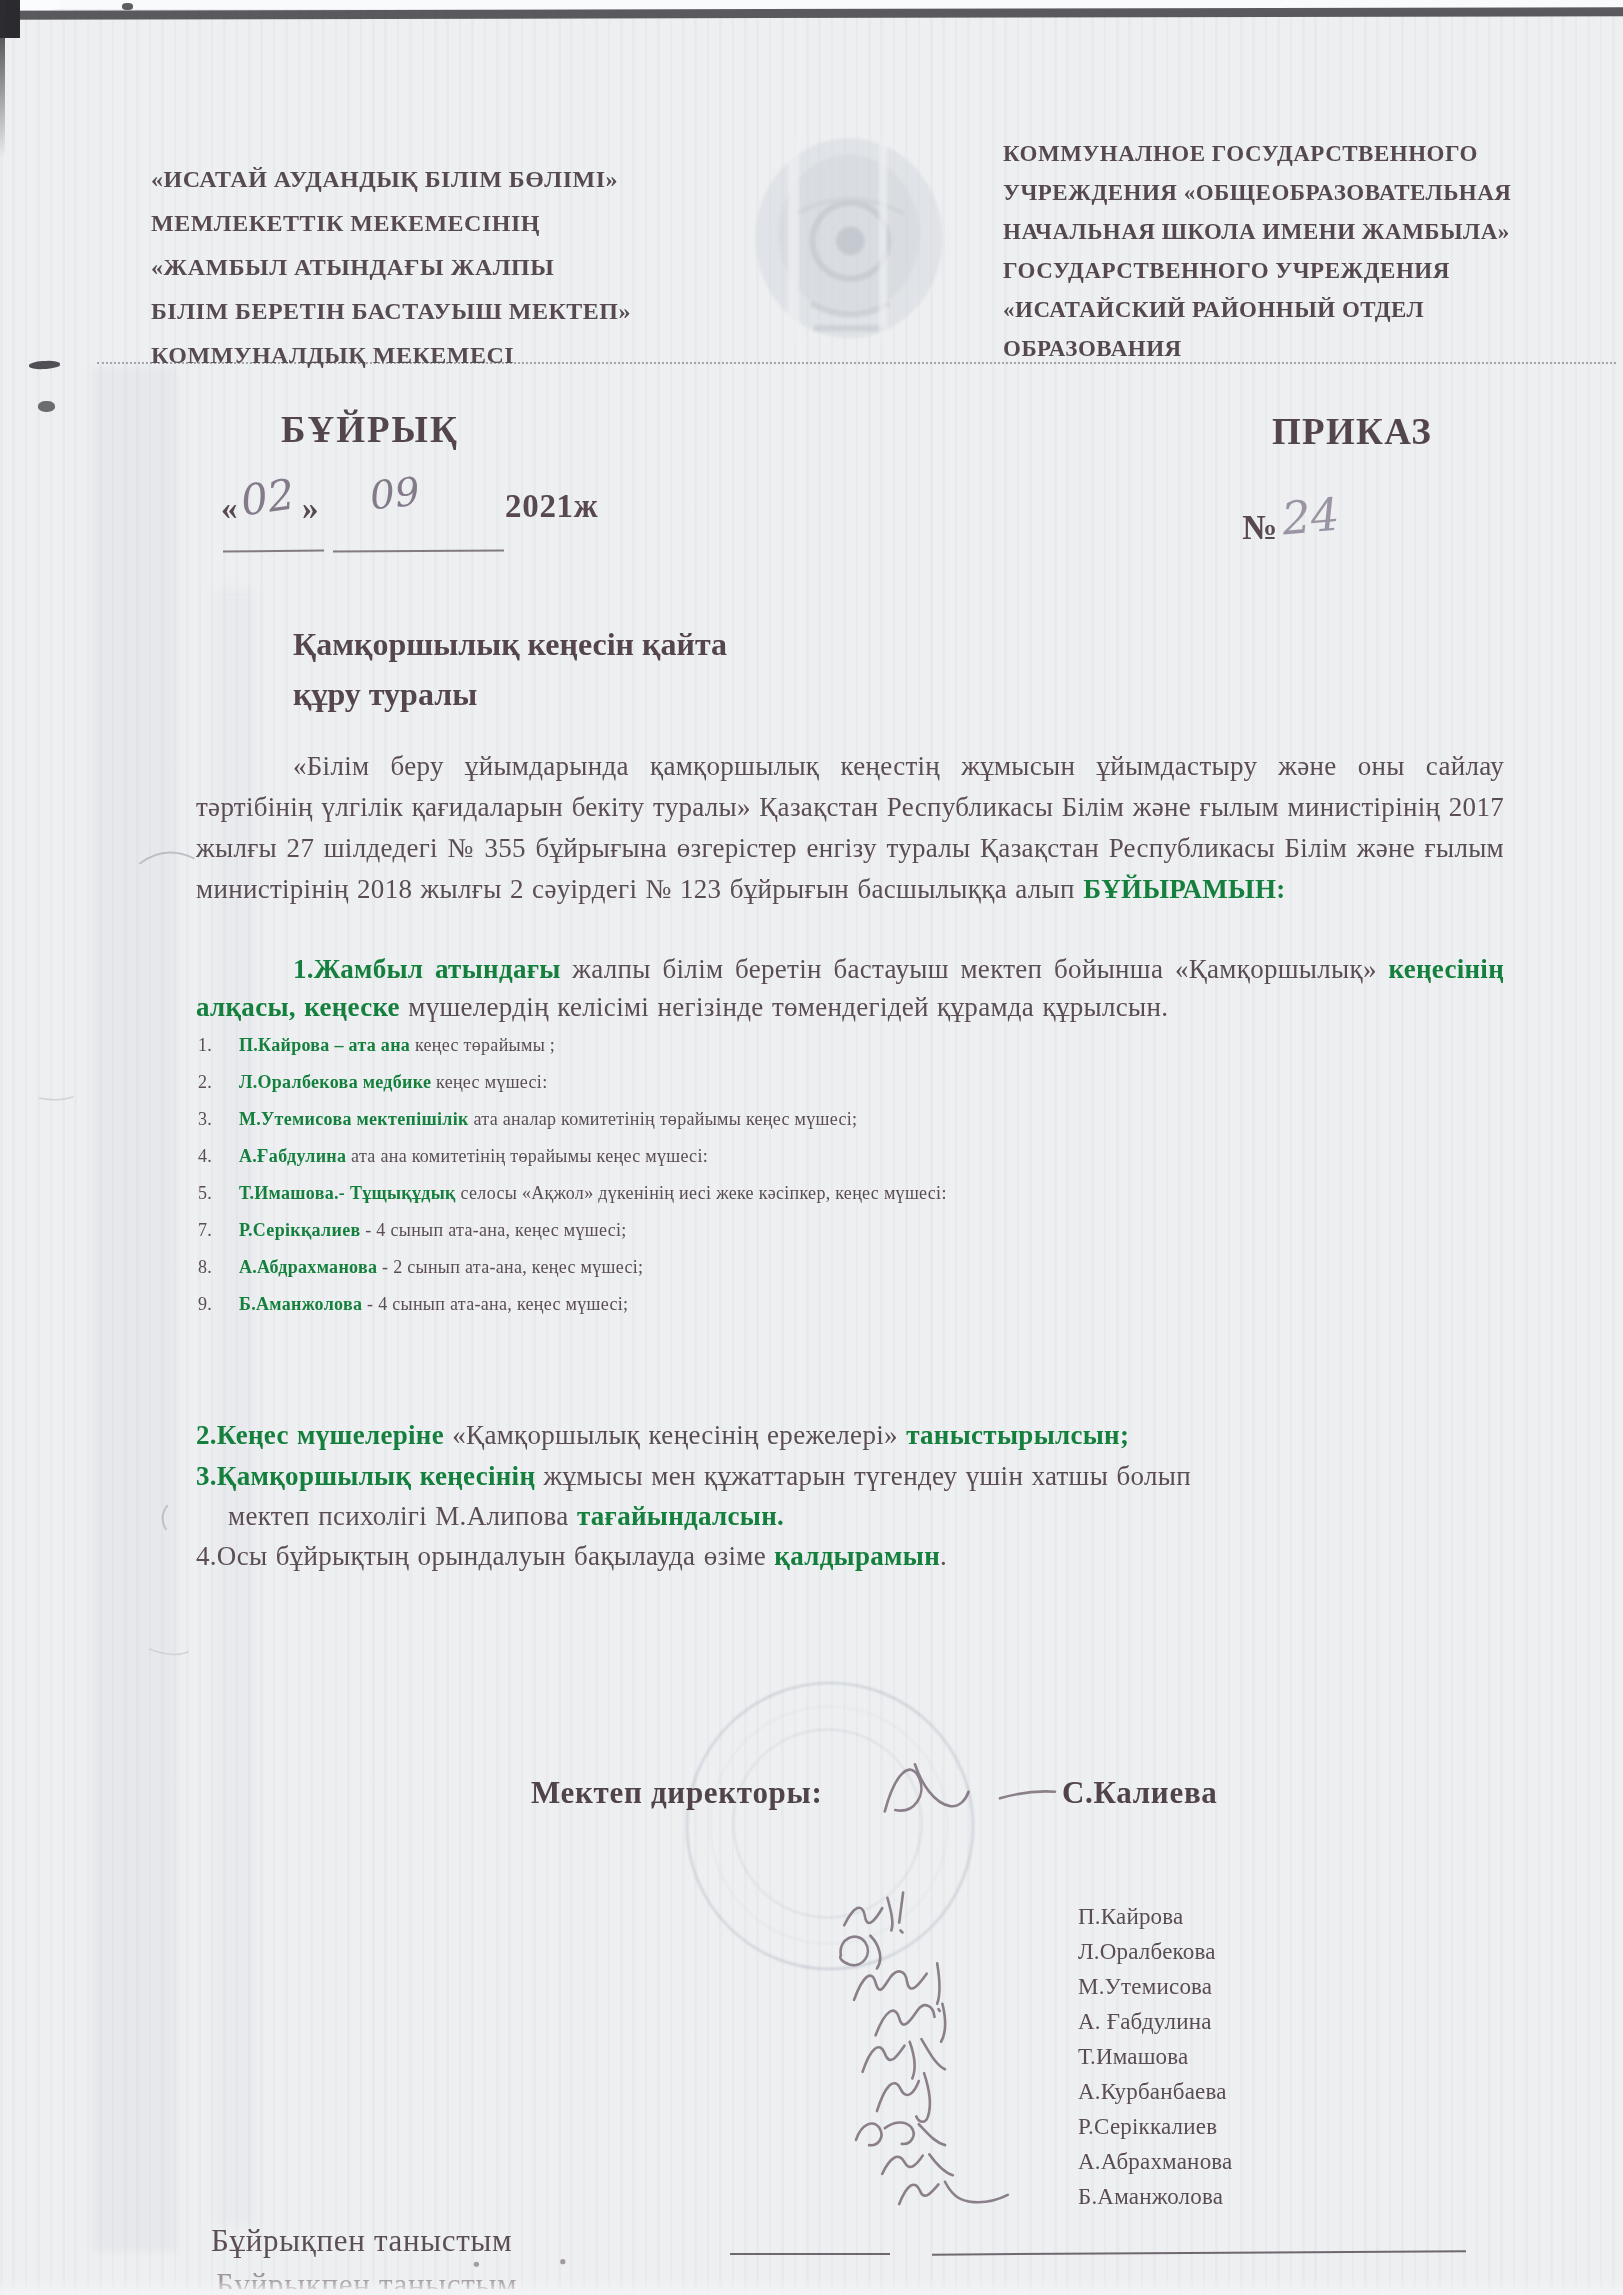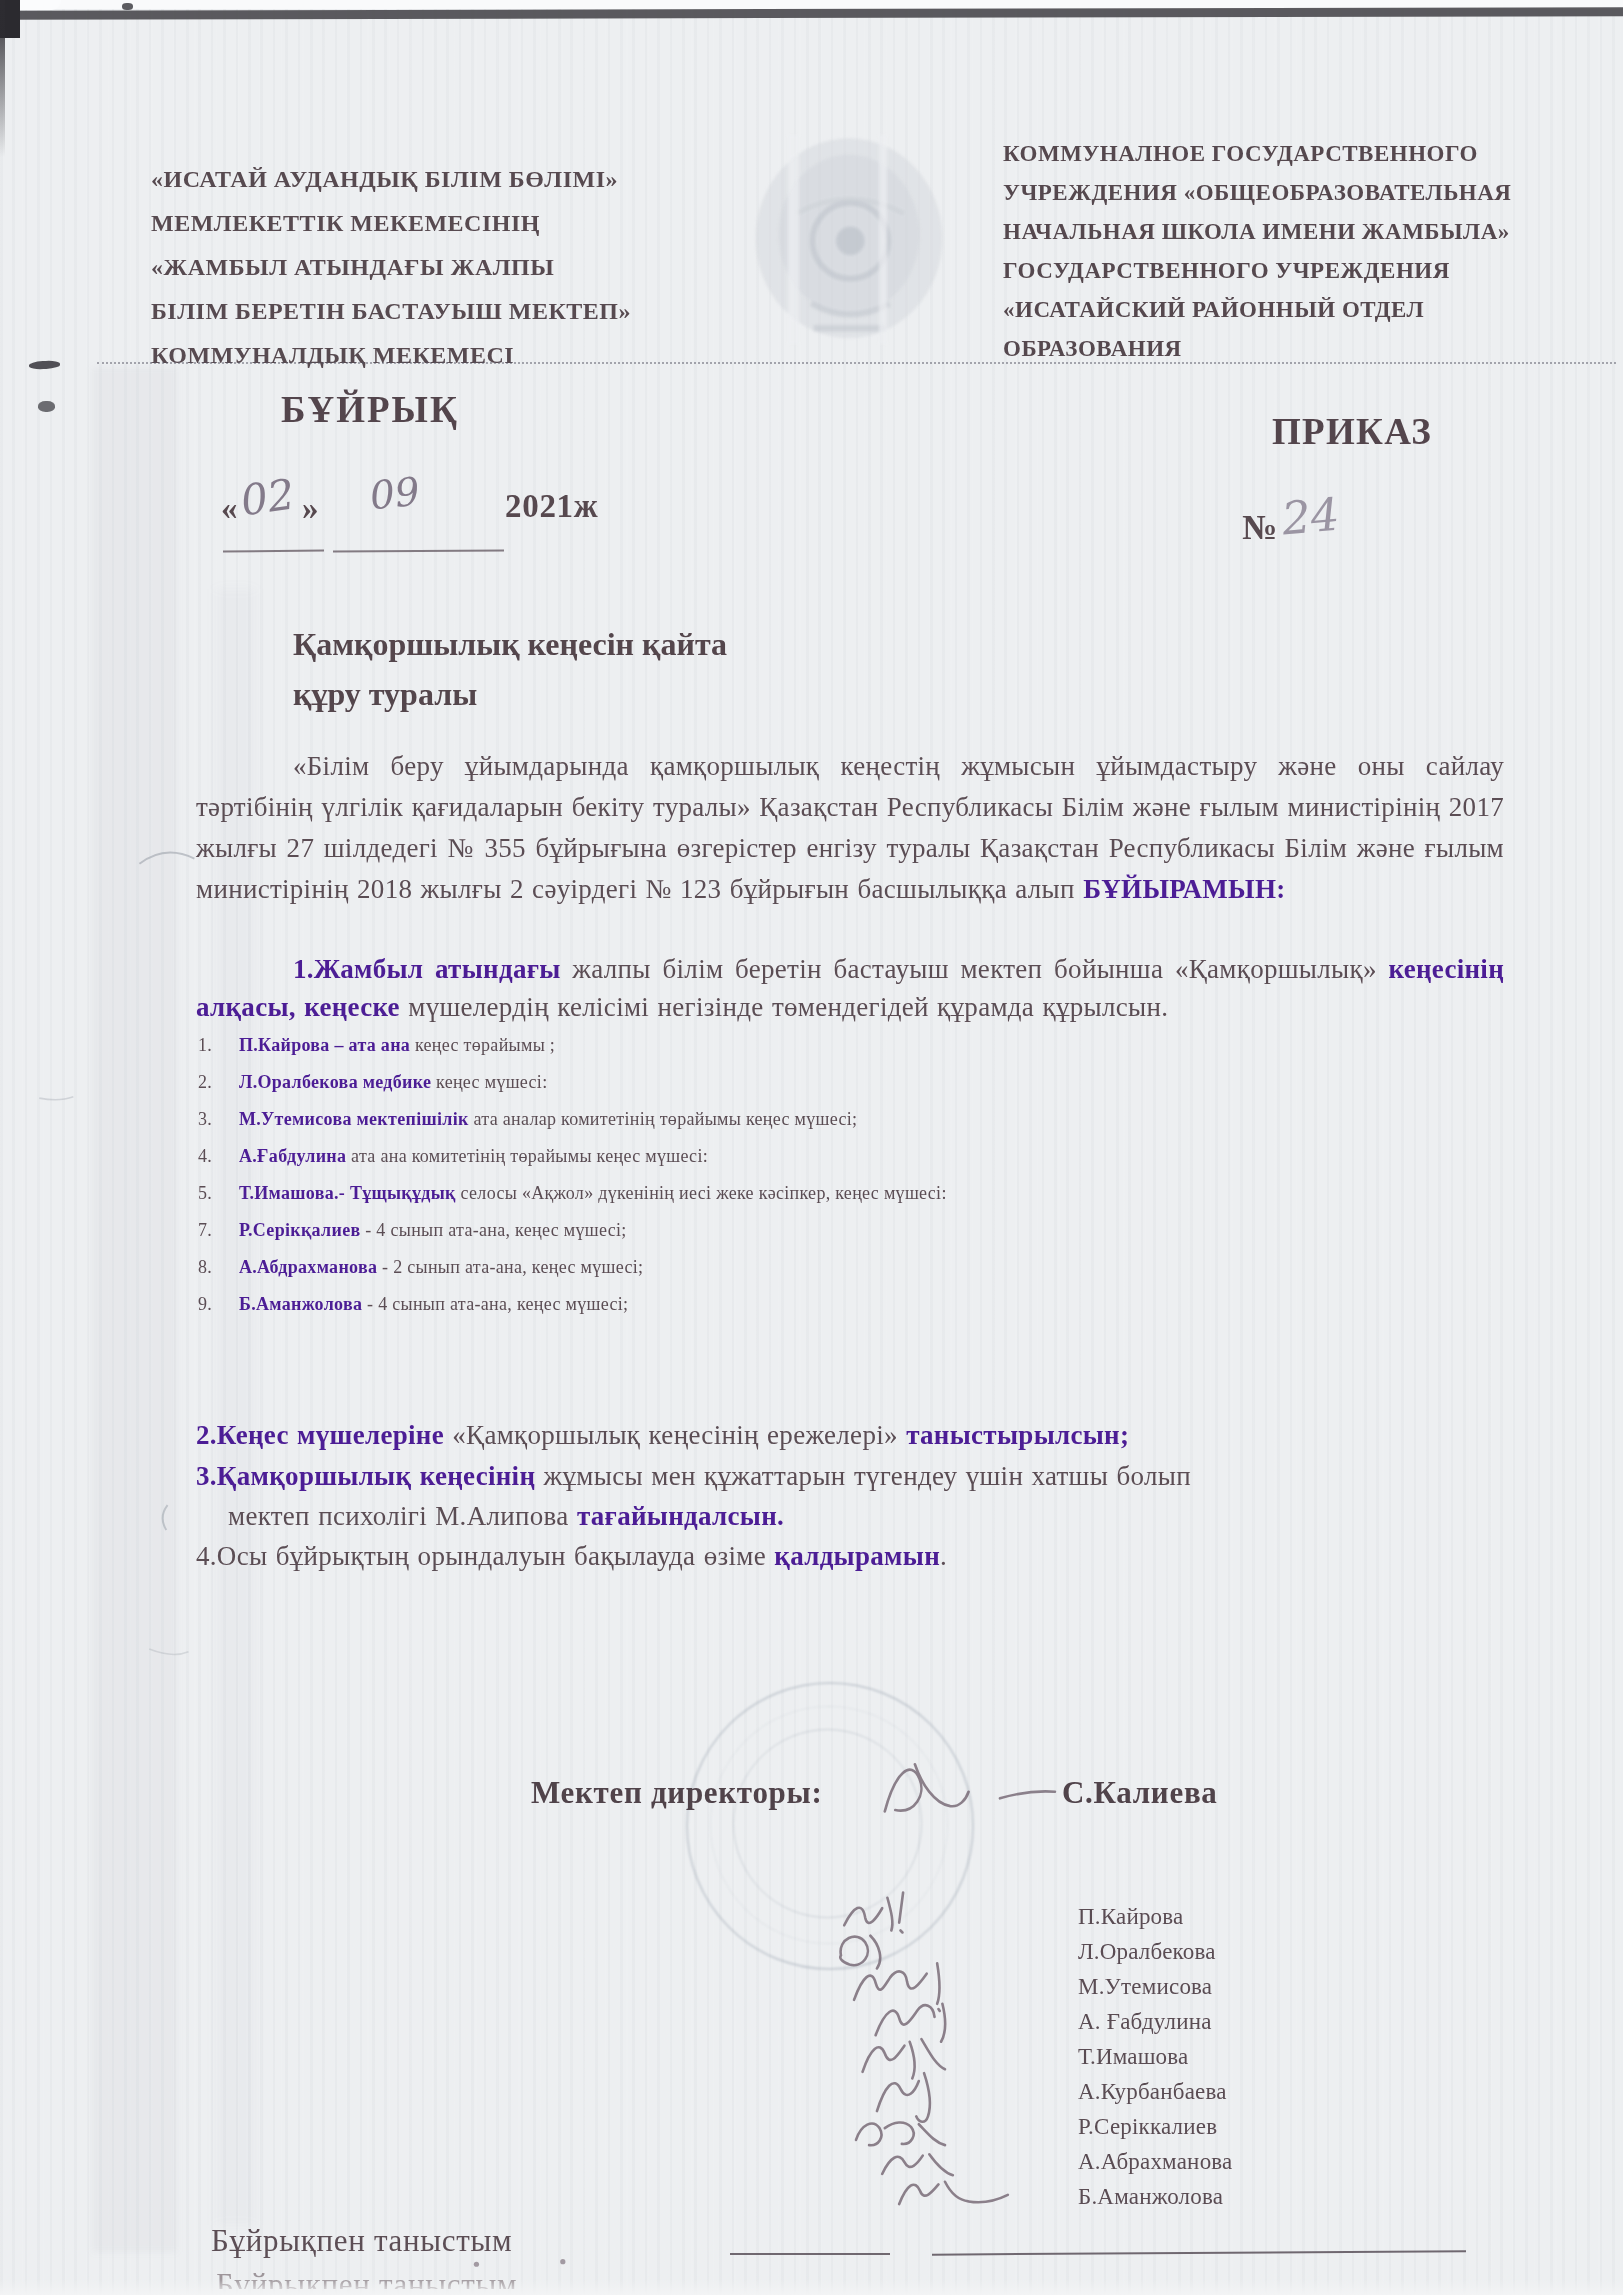--- a/index.html
+++ b/index.html
@@ -38,21 +38,21 @@
   
   .printed{color:#57494f;}
   .ink{font-family:"DejaVu Serif",serif;font-style:italic;color:#837a8a;}
   .uline{height:0;border-top:2px solid rgba(90,78,88,.72);}
   
   .title{left:293px;top:619px;font-size:32px;font-weight:bold;line-height:50px;color:#544press;}
   .title{color:#544press;}
   .title{color:#54464c;}
   .body-p{font-size:27px;line-height:41px;letter-spacing:0.3px;word-spacing:1.3px;color:#5b4d54;margin:0;}
   .just{text-align:justify;}
-  .b{font-weight:bold;color:#4c1d95;}
+  .b{font-weight:bold;color:#15803d;}
   .nowrap{white-space:nowrap;}
   .members{left:198px;top:1035px;font-size:18px;letter-spacing:0.3px;color:#5b4d54;}
   .mrow{height:37px;white-space:nowrap;}
   .mnum{display:inline-block;width:41px;}
   .dir-label{left:531px;top:1775px;font-size:31px;font-weight:bold;color:#50434a;letter-spacing:0.7px;}
   .dir-name{left:1062px;top:1775px;font-size:31px;font-weight:bold;color:#50434a;letter-spacing:0.7px;}
   
   .stamp{left:686px;top:1682px;width:288px;height:288px;opacity:.42;filter:blur(1.3px);}
   .ring-outer{position:absolute;left:0;top:0;width:284px;height:284px;border:2px solid #99a3af;border-radius:50%;}
   .ring-inner{position:absolute;left:47px;top:47px;width:187px;height:187px;border:1.3px solid #99a3af;border-radius:50%;}
@@ -115,21 +115,21 @@
     <div>КОММУНАЛНОЕ ГОСУДАРСТВЕННОГО</div>
     <div>УЧРЕЖДЕНИЯ «ОБЩЕОБРАЗОВАТЕЛЬНАЯ</div>
     <div>НАЧАЛЬНАЯ ШКОЛА ИМЕНИ ЖАМБЫЛА»</div>
     <div>ГОСУДАРСТВЕННОГО  УЧРЕЖДЕНИЯ</div>
     <div>«ИСАТАЙСКИЙ РАЙОННЫЙ ОТДЕЛ</div>
     <div>ОБРАЗОВАНИЯ</div>
   </div>
 
   <div class="abs sep"></div>
 
-  <div class="abs order-word" style="left:281px;top:388px;">БҰЙРЫҚ</div>
+  <div class="abs order-word" style="left:281px;top:408px;">БҰЙРЫҚ</div>
   <div class="abs order-word" style="left:1272px;top:410px;letter-spacing:1.3px;">ПРИКАЗ</div>
 
   <div class="abs printed" style="left:221px;top:490px;font-size:33px;font-weight:bold;">«</div>
   <div class="abs ink" style="left:241px;top:473px;font-size:42px;transform:rotate(-8deg);">02</div>
   <div class="abs printed" style="left:302px;top:490px;font-size:33px;font-weight:bold;">»</div>
   <div class="abs uline" style="left:223px;top:550px;width:101px;transform:rotate(-0.5deg);"></div>
   <div class="abs ink" style="left:370px;top:471px;font-size:39px;transform:rotate(-6deg);">09</div>
   <div class="abs uline" style="left:333px;top:550px;width:171px;transform:rotate(-0.4deg);"></div>
   <div class="abs printed" style="left:505px;top:488px;font-size:33px;font-weight:bold;letter-spacing:0.7px;">2021ж</div>
   <div class="abs printed" style="left:1242px;top:508px;font-size:35px;font-weight:bold;">№</div>

